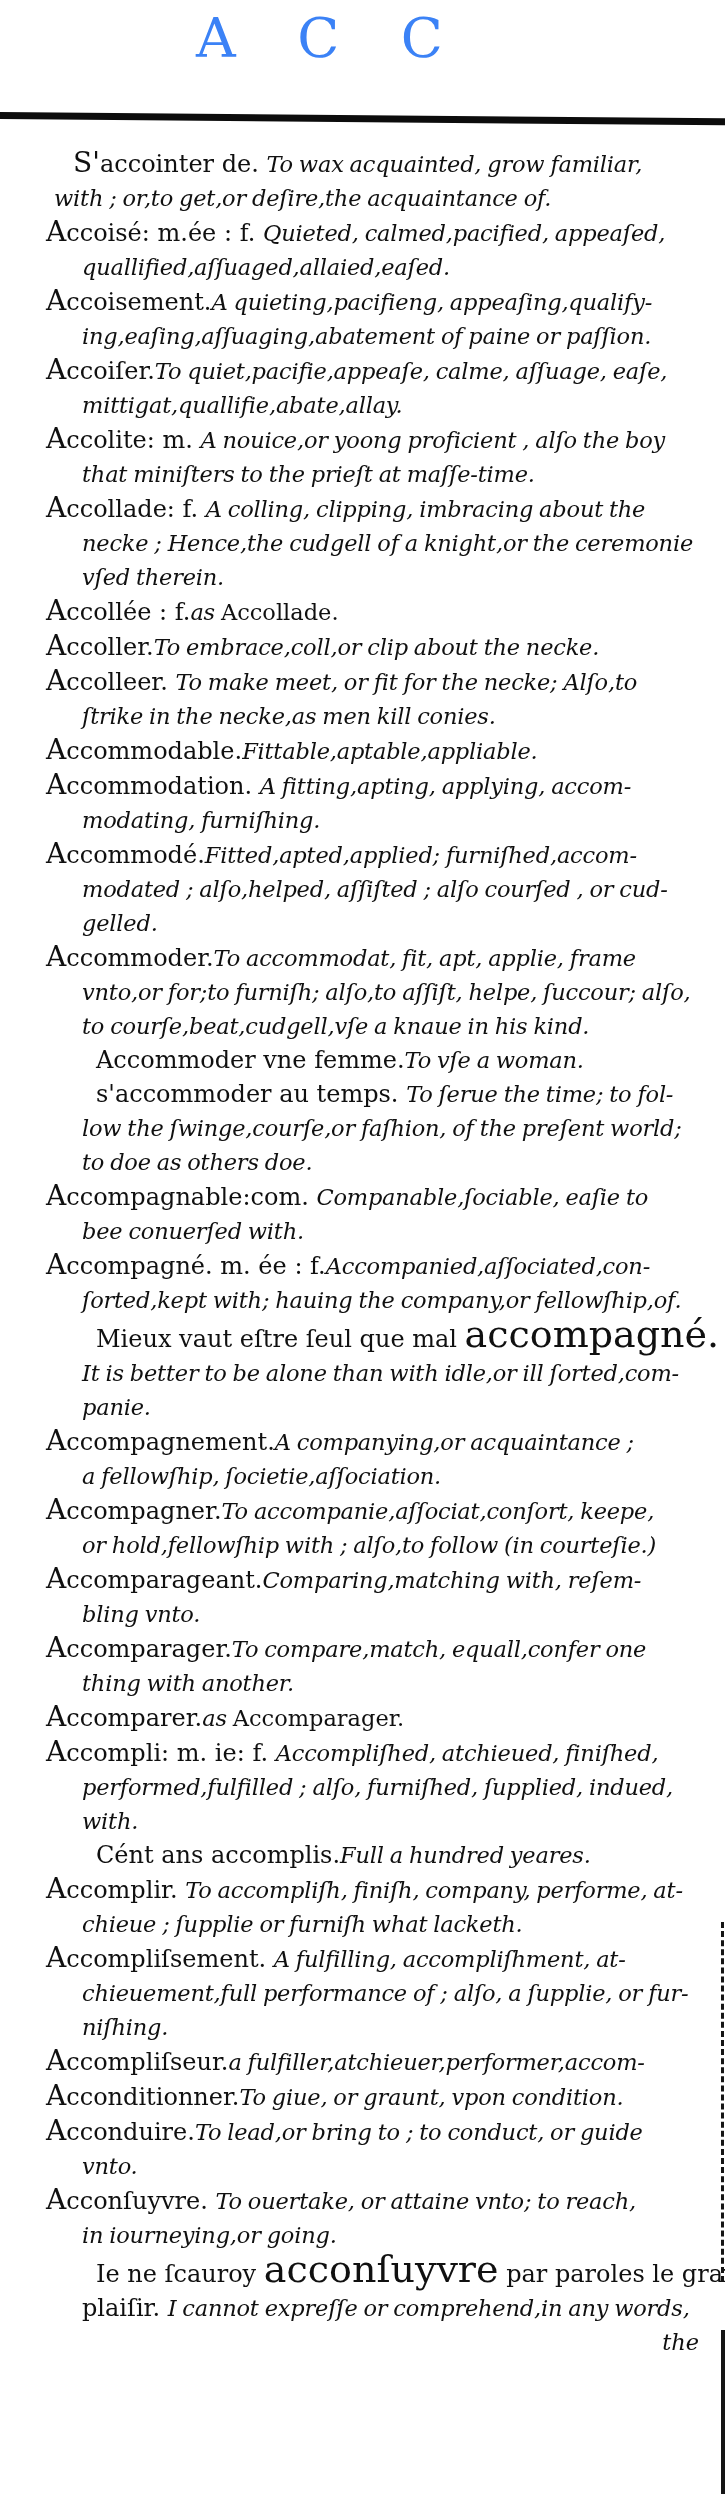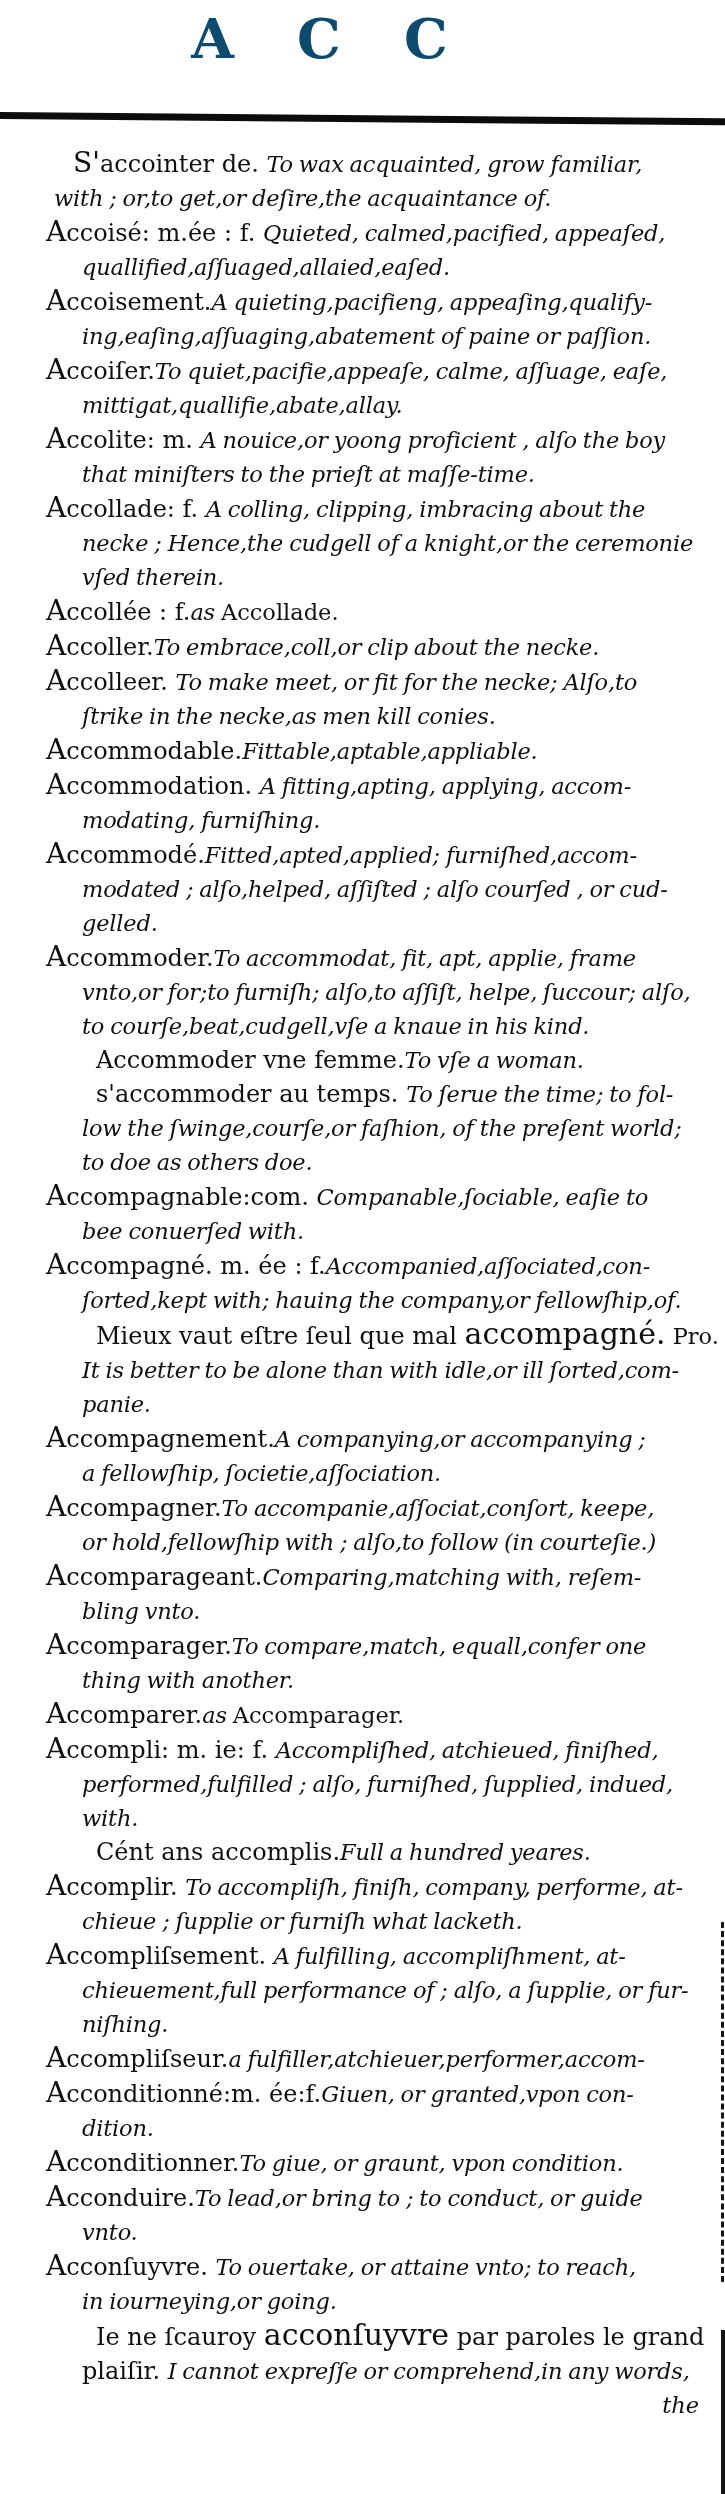--- a/index.html
+++ b/index.html
@@ -12,23 +12,23 @@
     overflow:hidden;
   }
   .page{position:absolute;inset:0;}
   .page-header{
     width:725px;
     box-sizing:border-box;
     padding-top:6px;
     padding-right:64px;
     text-align:center;
     font-size:55px;
-    font-weight:bold;
+    font-weight:normal;
     letter-spacing:22px;
-    color:#0c4a6e;
+    color:#3b82f6;
   }
   .header-rule{
     position:absolute;
     left:-2px;top:112px;
     width:730px;height:7px;
     background:#0c0c0c;
     transform:rotate(0.5deg);
     transform-origin:left center;
   }
   .column{
@@ -48,21 +48,21 @@
     text-indent:-36px;
     white-space:nowrap;
   }
   .para.opening{padding-left:8px;text-indent:19px;}
   .para.sub{text-indent:14px;}
   .para.entry::first-letter,
   .para.opening::first-letter{font-size:1.17em;}
   .seg-h{font-style:normal;font-size:24px;}
   .seg-i{font-style:italic;font-size:22.5px;letter-spacing:-0.2px;word-spacing:-1px;}
   .seg-r{font-style:normal;font-size:22.5px;}
-  .seg-hb{font-style:normal;font-size:30px;}
+  .seg-hb{font-style:normal;font-size:38px;}
   .catchword{
     margin:0;
     text-align:right;
     padding-right:24px;
     font-style:italic;
     font-size:22.5px;
   }
   .edge-dash{
     position:absolute;
     right:1px;top:1922px;
@@ -95,31 +95,30 @@
       <p class="para entry"><span class="seg-h">Accolleer. </span><span class="seg-i">To make meet, or fit for the necke; Alſo,to</span><br><span class="seg-i">ſtrike in the necke,as men kill conies.</span></p>
       <p class="para entry"><span class="seg-h">Accommodable.</span><span class="seg-i">Fittable,aptable,appliable.</span></p>
       <p class="para entry"><span class="seg-h">Accommodation. </span><span class="seg-i">A fitting,apting, applying, accom-</span><br><span class="seg-i">modating, furniſhing.</span></p>
       <p class="para entry"><span class="seg-h">Accommodé.</span><span class="seg-i">Fitted,apted,applied; furniſhed,accom-</span><br><span class="seg-i">modated ; alſo,helped, aſſiſted ; alſo courſed , or cud-</span><br><span class="seg-i">gelled.</span></p>
       <p class="para entry"><span class="seg-h">Accommoder.</span><span class="seg-i">To accommodat, fit, apt, applie, frame</span><br><span class="seg-i">vnto,or for;to furniſh; alſo,to aſſiſt, helpe, ſuccour; alſo,</span><br><span class="seg-i">to courſe,beat,cudgell,vſe a knaue in his kind.</span></p>
       <p class="para sub"><span class="seg-h">Accommoder vne femme.</span><span class="seg-i">To vſe a woman.</span></p>
       <p class="para sub"><span class="seg-h">s'accommoder au temps. </span><span class="seg-i">To ſerue the time; to fol-</span><br><span class="seg-i">low the ſwinge,courſe,or faſhion, of the preſent world;</span><br><span class="seg-i">to doe as others doe.</span></p>
       <p class="para entry"><span class="seg-h">Accompagnable:com. </span><span class="seg-i">Companable,ſociable, eaſie to</span><br><span class="seg-i">bee conuerſed with.</span></p>
       <p class="para entry"><span class="seg-h">Accompagné. m. ée : f.</span><span class="seg-i">Accompanied,aſſociated,con-</span><br><span class="seg-i">ſorted,kept with; hauing the company,or fellowſhip,of.</span></p>
       <p class="para sub"><span class="seg-h">Mieux vaut eſtre ſeul que mal </span><span class="seg-hb">accompagné.</span><span class="seg-r"> Pro.</span><br><span class="seg-i">It is better to be alone than with idle,or ill ſorted,com-</span><br><span class="seg-i">panie.</span></p>
-      <p class="para entry"><span class="seg-h">Accompagnement.</span><span class="seg-i">A companying,or accompanying ;</span><br><span class="seg-i">a fellowſhip, ſocietie,aſſociation.</span></p>
+      <p class="para entry"><span class="seg-h">Accompagnement.</span><span class="seg-i">A companying,or acquaintance ;</span><br><span class="seg-i">a fellowſhip, ſocietie,aſſociation.</span></p>
       <p class="para entry"><span class="seg-h">Accompagner.</span><span class="seg-i">To accompanie,aſſociat,conſort, keepe,</span><br><span class="seg-i">or hold,fellowſhip with ; alſo,to follow (in courteſie.)</span></p>
       <p class="para entry"><span class="seg-h">Accomparageant.</span><span class="seg-i">Comparing,matching with, reſem-</span><br><span class="seg-i">bling vnto.</span></p>
       <p class="para entry"><span class="seg-h">Accomparager.</span><span class="seg-i">To compare,match, equall,confer one</span><br><span class="seg-i">thing with another.</span></p>
       <p class="para entry"><span class="seg-h">Accomparer.</span><span class="seg-i">as </span><span class="seg-r">Accomparager.</span></p>
       <p class="para entry"><span class="seg-h">Accompli: m. ie: f. </span><span class="seg-i">Accompliſhed, atchieued, finiſhed,</span><br><span class="seg-i">performed,fulfilled ; alſo, furniſhed, ſupplied, indued,</span><br><span class="seg-i">with.</span></p>
       <p class="para sub"><span class="seg-h">Cént ans accomplis.</span><span class="seg-i">Full a hundred yeares.</span></p>
       <p class="para entry"><span class="seg-h">Accomplir. </span><span class="seg-i">To accompliſh, finiſh, company, performe, at-</span><br><span class="seg-i">chieue ; ſupplie or furniſh what lacketh.</span></p>
       <p class="para entry"><span class="seg-h">Accompliſsement. </span><span class="seg-i">A fulfilling, accompliſhment, at-</span><br><span class="seg-i">chieuement,full performance of ; alſo, a ſupplie, or fur-</span><br><span class="seg-i">niſhing.</span></p>
       <p class="para entry"><span class="seg-h">Accompliſseur.</span><span class="seg-i">a fulfiller,atchieuer,performer,accom-</span><br></p>
-      <p class="para entry"><span class="seg-h">Acconditionné:m. ée:f.</span><span class="seg-i">Giuen, or granted,vpon con-</span><br><span class="seg-i">dition.</span></p>
       <p class="para entry"><span class="seg-h">Acconditionner.</span><span class="seg-i">To giue, or graunt, vpon condition.</span></p>
       <p class="para entry"><span class="seg-h">Acconduire.</span><span class="seg-i">To lead,or bring to ; to conduct, or guide</span><br><span class="seg-i">vnto.</span></p>
       <p class="para entry"><span class="seg-h">Acconſuyvre. </span><span class="seg-i">To ouertake, or attaine vnto; to reach,</span><br><span class="seg-i">in iourneying,or going.</span></p>
       <p class="para sub"><span class="seg-h">Ie ne ſcauroy </span><span class="seg-hb">acconſuyvre</span><span class="seg-h"> par paroles le grand</span><br><span class="seg-h">plaiſir. </span><span class="seg-i">I cannot expreſſe or comprehend,in any words,</span></p>
       <p class="catchword">the</p>
     </div>
   <div class="edge-dash"></div>
   <div class="edge-solid"></div>
 </div>
 

